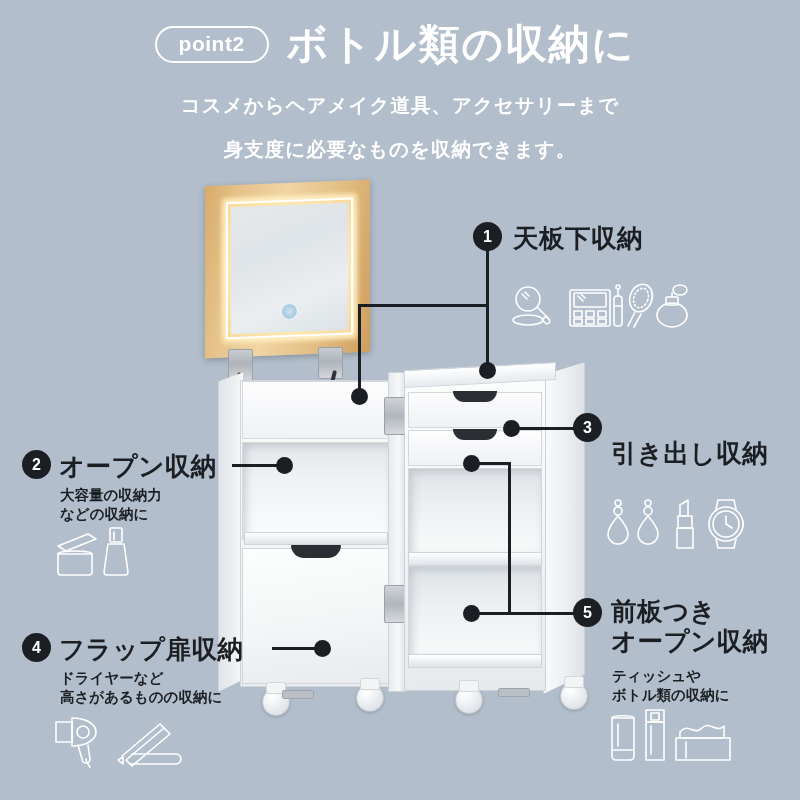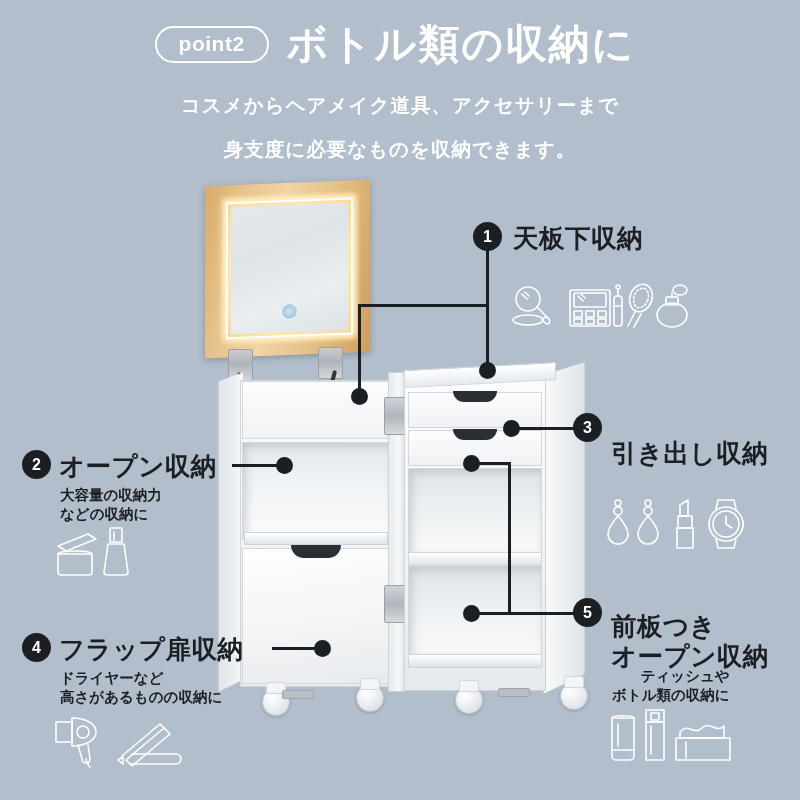--- a/index.html
+++ b/index.html
@@ -422,23 +422,23 @@
         <path d="M78 52h46a5 5 0 0 0 0-10H80"></path>
         <path d="M71 45l-5 3 5 4z"></path>
       </g>
     </svg>
   </div>
 
   <div class="ln lnh" style="left:272px;top:647px;width:50px;"></div>
   <div class="dot" style="left:314px;top:640px;"></div>
 
   <div class="num" style="left:573px;top:598px;">5</div>
-  <div class="co-title two-line" style="left:611px;top:596px;white-space:pre-line;margin-top:15px;">前板つき
+  <div class="co-title two-line" style="left:611px;top:596px;white-space:pre-line;">前板つき
 オープン収納</div>
-  <div class="co-desc" style="left:612px;top:667px;text-align:right;">ティッシュや
+  <div class="co-desc" style="left:612px;top:667px;">ティッシュや
 ボトル類の収納に</div>
   <div class="co-icons" style="left:604px;top:706px;">
     <svg width="160" height="56" viewBox="0 0 160 56">
       <g class="ico">
         <path d="M8 12h22v38a4 4 0 0 1-4 4H12a4 4 0 0 1-4-4z"></path>
         <path d="M8 12c0-3 22-3 22 0"></path>
         <path d="M14 18v22"></path>
         <path d="M9 44h20"></path>
       </g>
       <g class="ico">

